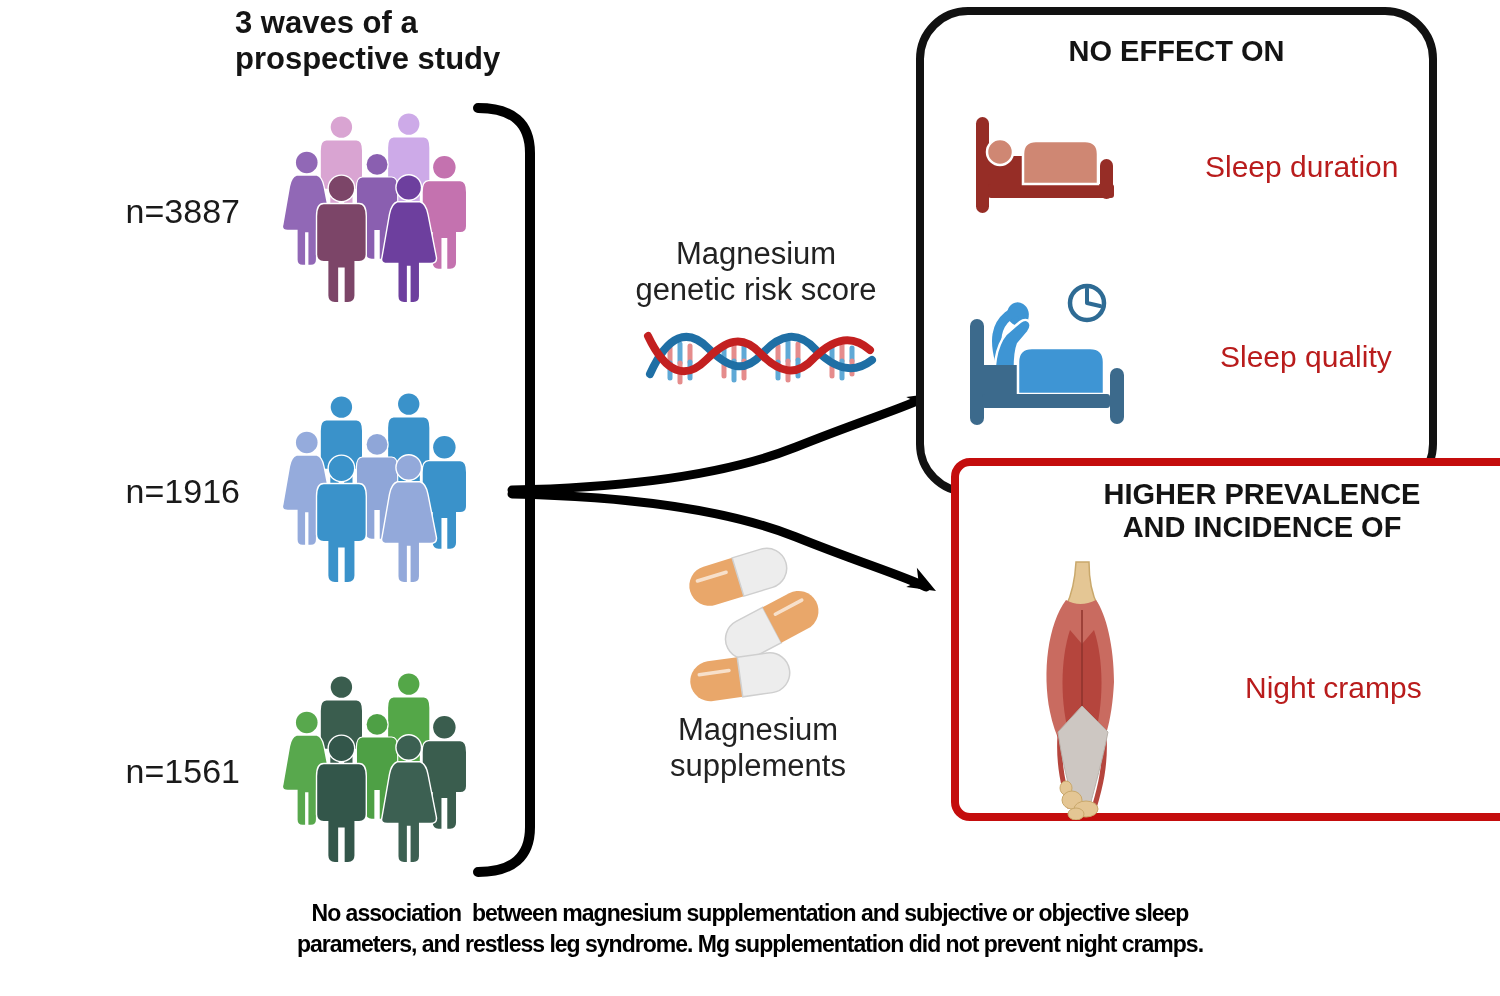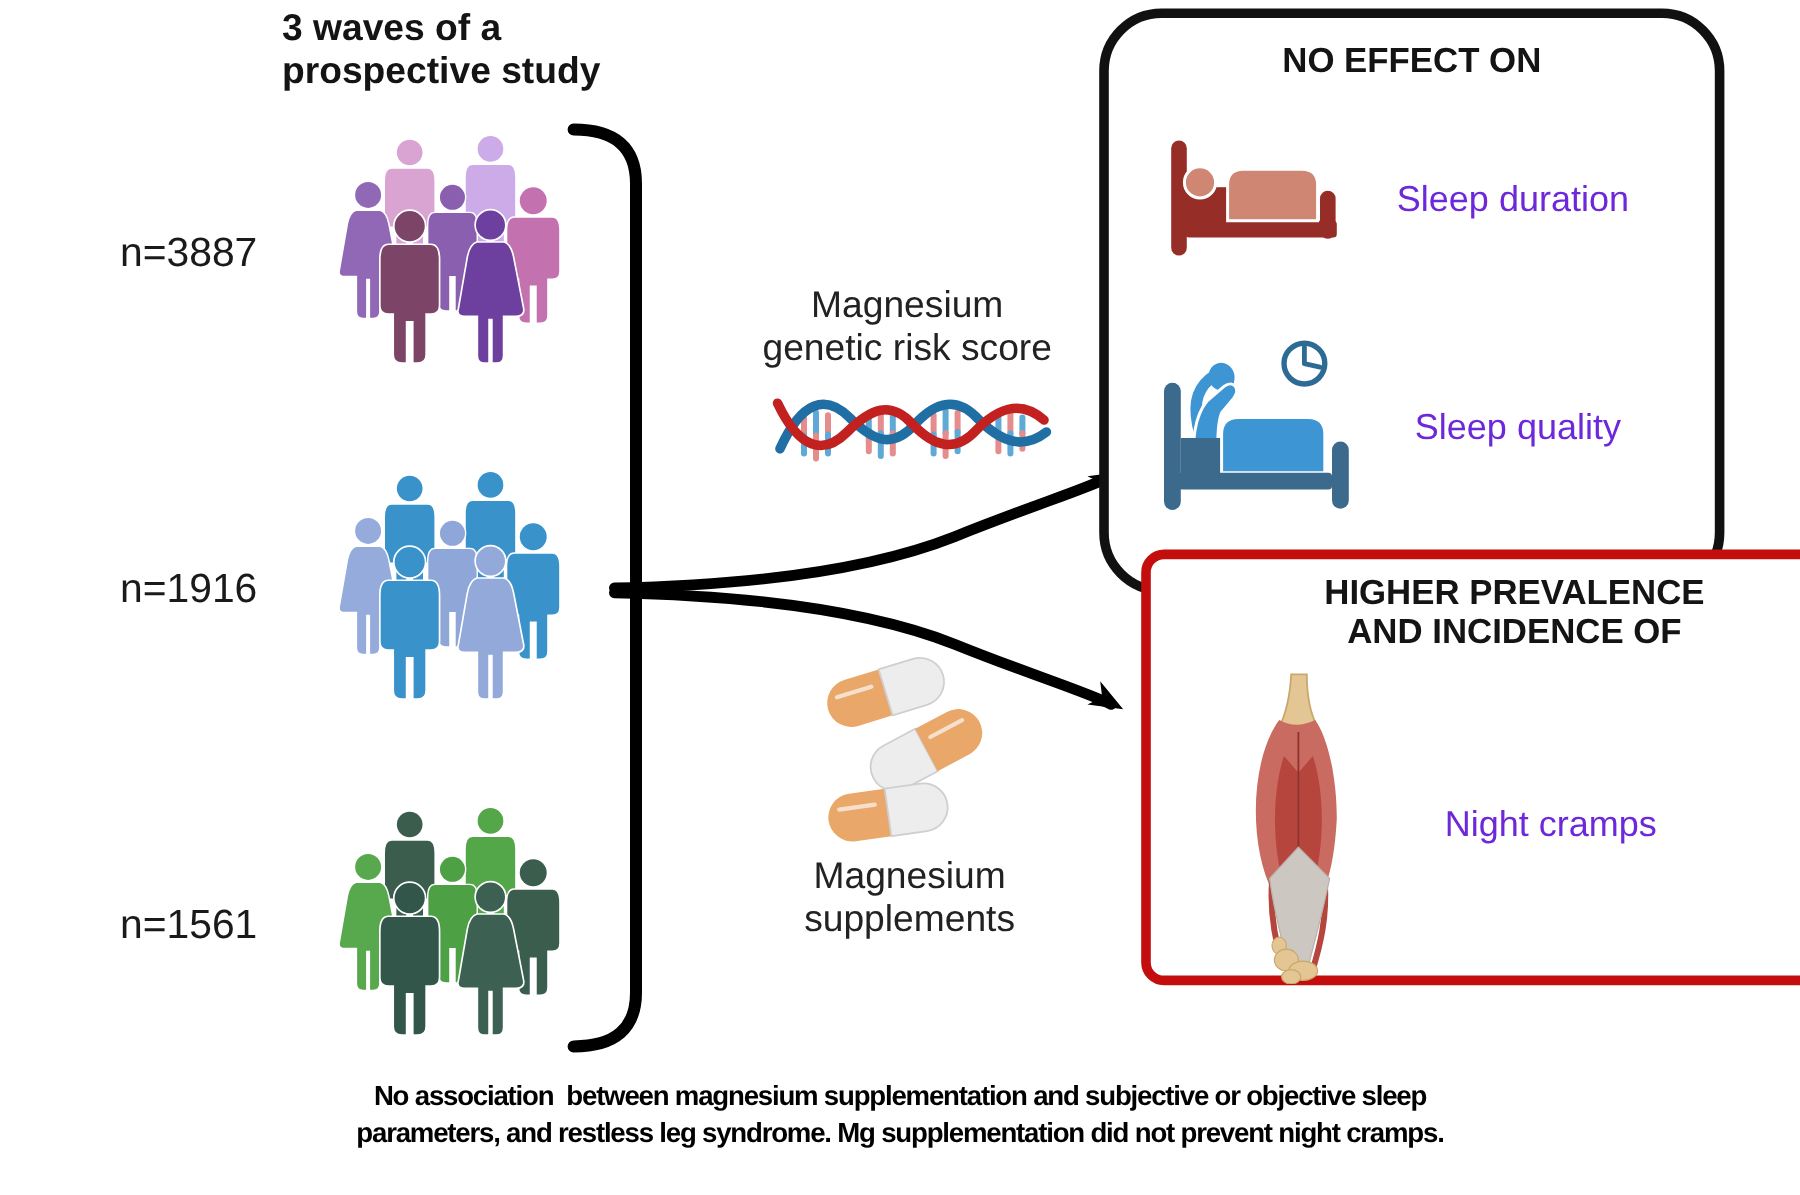--- a/index.html
+++ b/index.html
@@ -1,39 +1,39 @@
 <!DOCTYPE html>
 <html style="--i-dna-strand_red: #c32020; --i-dna-strand_blue: #1f6fa5; --i-dna-rung_blue: #5fa9d6; --i-dna-rung_pink: #e58c8c; --i-bed_red-frame: #962d26; --i-bed_red-soft: #cf8773; --i-bed_blue-frame: #3c6a8c; --i-bed_blue-soft: #3e95d4; --i-bed_blue-clock: #2e6b94; --i-pills-orange: #e9a76a; --i-pills-white: #ededed; --i-pills-edge: #cfcfcf; --i-leg-muscle: #b5453d; --i-leg-muscle_light: #c96b60; --i-leg-tendon: #cdc7c2; --i-leg-bone: #e4c694; --i-leg-bone_edge: #c9a86b; --i-leg-split: #8e332c; --i-flow-stroke: #000000; --box-no-border: #111111; --box-hi-border: #c40d0d;"><head>
 <meta charset="utf-8">
 <style>
   html,body{margin:0;padding:0;background:#ffffff;}
   #canvas{position:relative;width:1500px;height:996px;background:#ffffff;overflow:hidden;
           font-family:"Liberation Sans","DejaVu Sans",sans-serif;color:#1c1c1c;}
   .abs{position:absolute;}
   .pre{white-space:pre-line;}
   #study-title{left:235px;top:5px;width:330px;font-size:31px;font-weight:700;line-height:1.16;color:#141414;}
-  .cohort-label{width:140px;text-align:left;font-size:34px;font-weight:400;color:#1a1a1a;}
+  .cohort-label{width:140px;text-align:right;font-size:34px;font-weight:400;color:#1a1a1a;}
   #cohort-label-0{left:100px;top:192px;}
   #cohort-label-1{left:100px;top:472px;}
   #cohort-label-2{left:100px;top:752px;}
   .crowd{left:283px;width:198px;height:208px;}
   #crowd-0{top:110px;} #crowd-1{top:390px;} #crowd-2{top:670px;}
   .crowd use{stroke:#ffffff;stroke-width:3px;paint-order:stroke;}
   #grs-label{left:598px;top:236px;width:316px;text-align:center;font-size:31px;font-weight:400;line-height:1.17;color:#222;}
   #supp-label{left:600px;top:712px;width:316px;text-align:center;font-size:31px;font-weight:400;line-height:1.17;color:#222;}
   #dna-icon{left:640px;top:320px;}
   #pills-icon{left:678px;top:541px;}
   #flow-overlay{left:458px;top:95px;}
   .outcome-box{box-sizing:border-box;background:#fff;}
   #box-no-effect{left:916px;top:7px;width:521px;height:489px;border:8px solid var(--box-no-border,#111);border-radius:52px;}
   #box-higher{left:951px;top:458px;width:580px;height:363px;border:8px solid var(--box-hi-border,#c00);border-radius:19px;}
   .box-title{position:absolute;left:0;right:0;text-align:center;font-size:29px;font-weight:700;color:#141414;line-height:1.15;}
   #box-no-effect .box-title{top:20px;}
   #box-higher .box-title{top:12px;left:56px;right:14px;}
-  .item-label{position:absolute;font-size:30px;font-weight:400;color:#6d28d9;}
+  .item-label{position:absolute;font-size:30px;font-weight:400;color:#b91c1c;margin-left:41px;}
   #label-sleep-duration{left:240px;top:135px;}
   #label-sleep-quality{left:255px;top:325px;}
   #label-night-cramps{left:245px;top:205px;width:218px;}
   #bed-red-icon{position:absolute;left:36px;top:96px;}
   #bed-blue-icon{position:absolute;left:30px;top:255px;}
   #leg-icon{position:absolute;left:57px;top:94px;}
   #caption{left:0;top:898px;width:1500px;text-align:center;font-size:23px;font-weight:700;
            letter-spacing:-1px;line-height:1.33;color:#000;}
   #caption div{white-space:pre;}
 </style>

